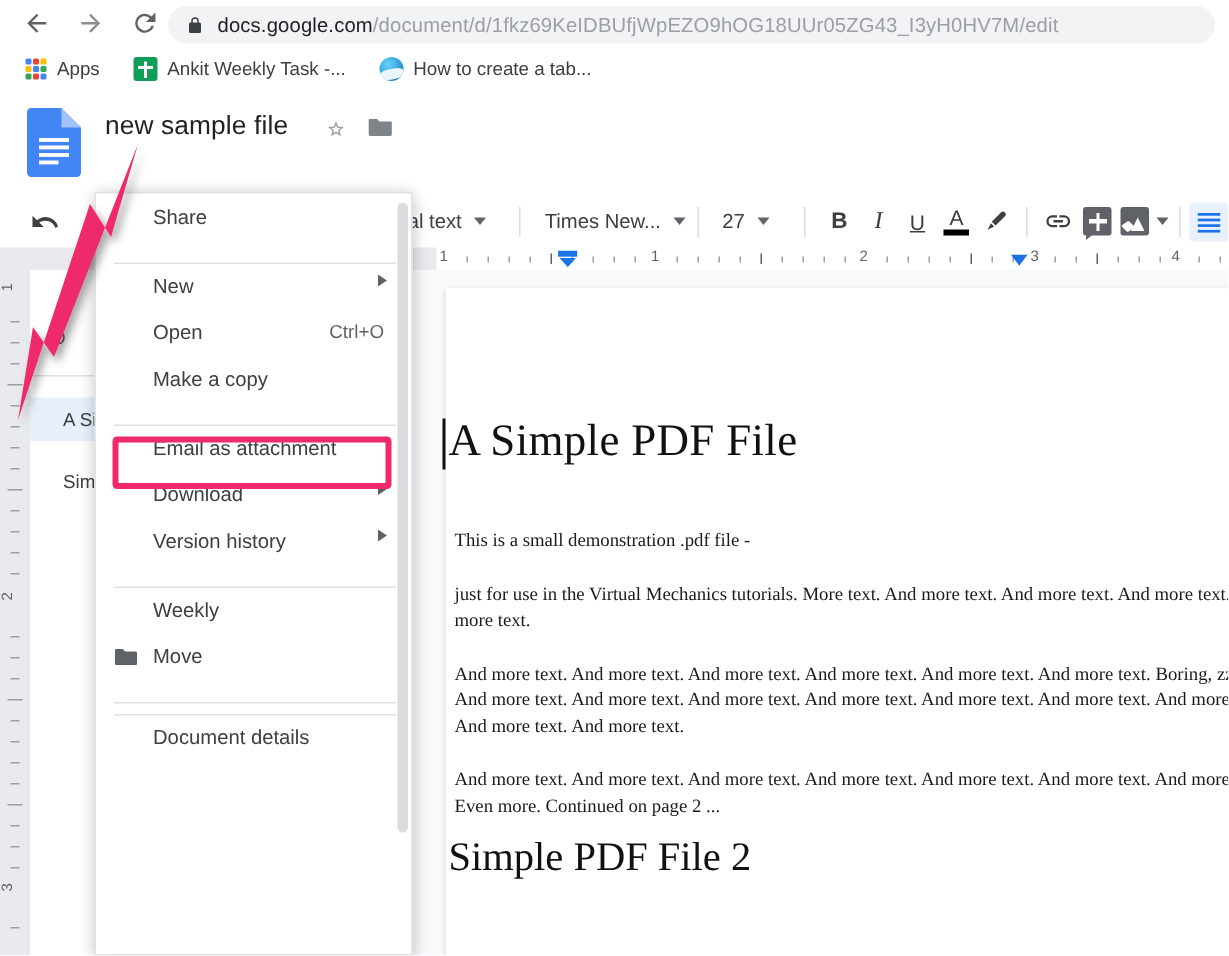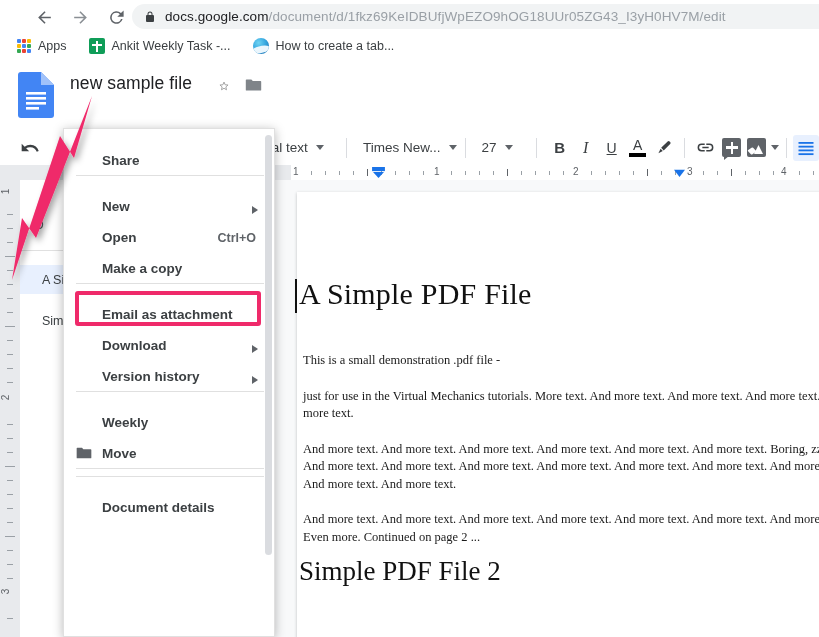--- a/index.html
+++ b/index.html
@@ -7,21 +7,21 @@
     width: 819px; height: 637px;
     overflow: hidden;
     font-family: "Liberation Sans", sans-serif;
     background: #ffffff;
   }
   #app { position: relative; width: 819px; height: 637px; overflow: hidden; background:#fff; }
 
   
   .browser-top {
     position: absolute; top: 0; left: 0; width: 679px; height: 32px;
-    background: #ffffff; display: flex; align-items: flex-end; margin-left: 20px;
+    background: #ffffff; display: flex; align-items: flex-start;
   }
   .nav-btn {
     width: 30px; height: 30px; display: flex; align-items: center; justify-content: center;
     color: #5f6368; font-size: 17px; line-height: 1; cursor: pointer;
     border-radius: 50%;
   }
   .nav-btn svg { display:block; }
   .omnibox {
     position: absolute; left: 112px; top: 4px; width: 698px; height: 25px;
     background: #f1f3f4; border-radius: 13px; display: flex; align-items: center;
@@ -173,22 +173,22 @@
     border: 4px solid #ef2a6a; border-radius: 3px; pointer-events: none;
   }
 
   
   .filemenu {
     position: absolute; left: 63px; top: 128px; width: 212px; height: 509px;
     background: #fff; box-shadow: 0 2px 10px rgba(0,0,0,.28); border: 1px solid #e0e0e0;
     padding-top: 8px; overflow: hidden;
   }
   .fm-item {
-    position: relative; height: 31px; display:flex; align-items:flex-end;
-    font-size: 13.5px; color: #3c4043; padding-left: 38px; cursor: pointer; white-space: nowrap; font-weight: bold;
+    position: relative; height: 31px; display:flex; align-items:flex-start;
+    font-size: 13.5px; color: #3c4043; padding-left: 38px; cursor: pointer; white-space: nowrap;
   }
   .fm-item.disabled { color: #b8bcc0; cursor: default; }
   .fm-shortcut { position: absolute; right: 18px; font-size: 12.5px; color: #5f6368; }
   .fm-sub {
     position: absolute; right: 16px; width:0;height:0;
     border-top:4px solid transparent;border-bottom:4px solid transparent;border-left:6px solid #5f6368;
   }
   .fm-sep { height: 1px; background: #e0e0e0; margin: 7px 10px 7px 12px; }
   .fm-icon { position: absolute; left: 12px; width: 16px; height: 16px; color: #5f6368; }
   .fm-scrollbar {

